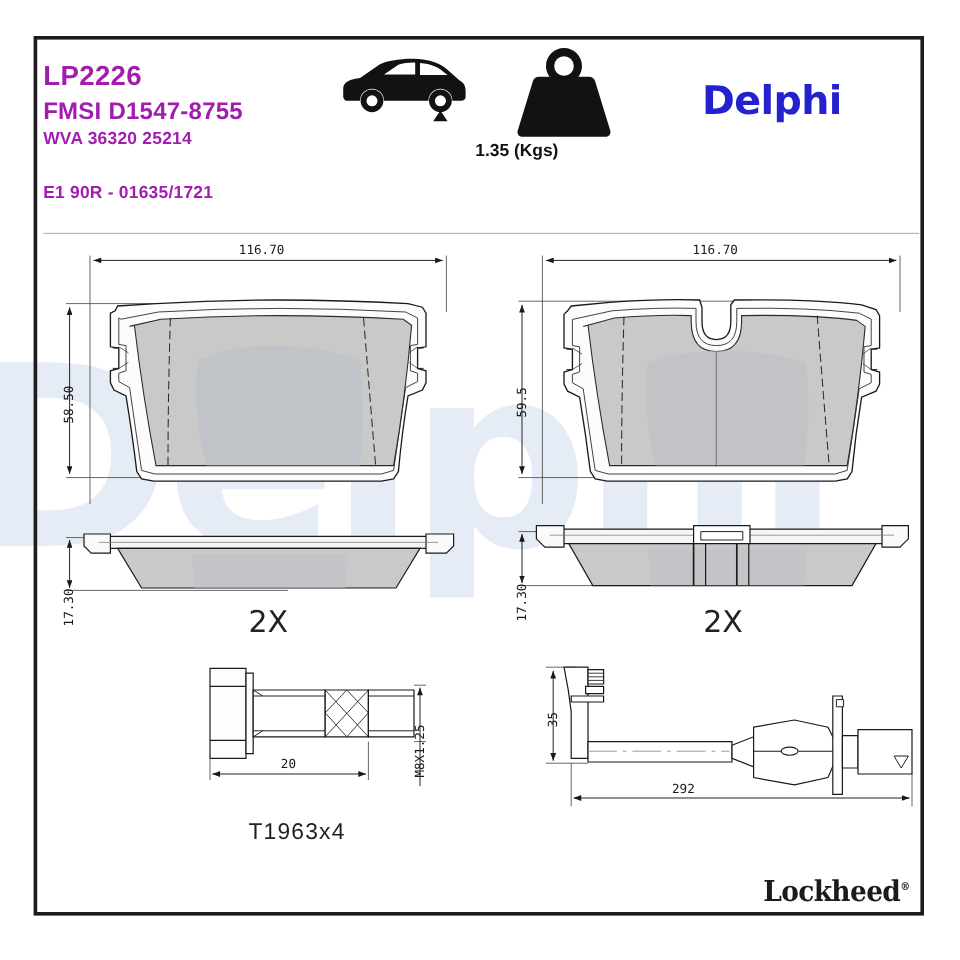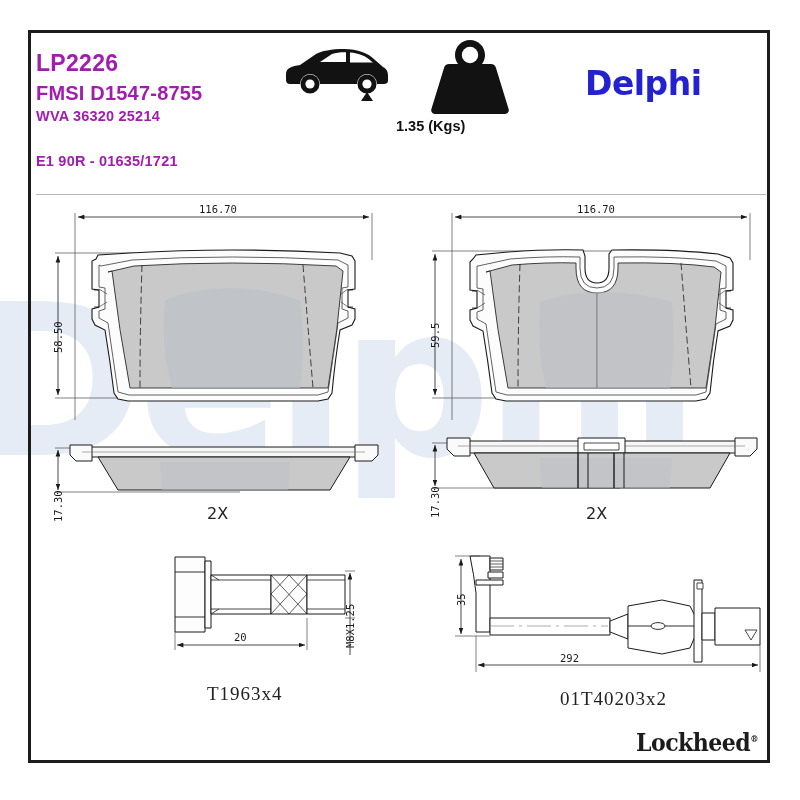--- a/index.html
+++ b/index.html
@@ -62,22 +62,22 @@
   
   .draw{position:absolute;left:0;top:0;width:800px;height:800px;z-index:4;}
 
   
   .cad{
     position:absolute;z-index:6;color:#1a1a1a;
     font-family:"DejaVu Sans Mono",monospace;
   }
   .dim{font-size:10.5px;letter-spacing:0px;}
   .dimv{font-size:10.5px;transform:rotate(-90deg);transform-origin:left top;}
-  .qty{font-size:16px;font-family:"DejaVu Sans",sans-serif;color:#222;}
-  .partno{font-size:19px;font-family:Liberation Serif, serif;color:#222;letter-spacing:1px;}
+  .qty{font-size:25px;font-family:"DejaVu Sans",sans-serif;color:#222;}
+  .partno{font-size:19px;font-family:Liberation Sans, sans-serif;color:#222;letter-spacing:1px;}
 </style>
 </head>
 <body>
 
 <div id="sheet">
 
   <div class="watermark">Delphi</div>
 
   <div class="frame"></div>
   <div class="hrule"></div>
@@ -304,15 +304,14 @@
   <div class="cad dimv" style="left:429px;top:348px;">59.5</div>
   <div class="cad dimv" style="left:429px;top:518px;">17.30</div>
   <div class="cad qty" style="left:586px;top:504px;">2X</div>
 
   <div class="cad dim" style="left:234px;top:631px;">20</div>
   <div class="cad dimv" style="left:344px;top:648px;">M8X1.25</div>
   <div class="cad partno" style="left:207px;top:683px;">T1963x4</div>
 
   <div class="cad dimv" style="left:455px;top:606px;">35</div>
   <div class="cad dim" style="left:560px;top:652px;">292</div>
-  <div class="cad partno" style="left:560px;top:688px;">01T40203x2</div>
 
 </div>
 
 </body></html>

